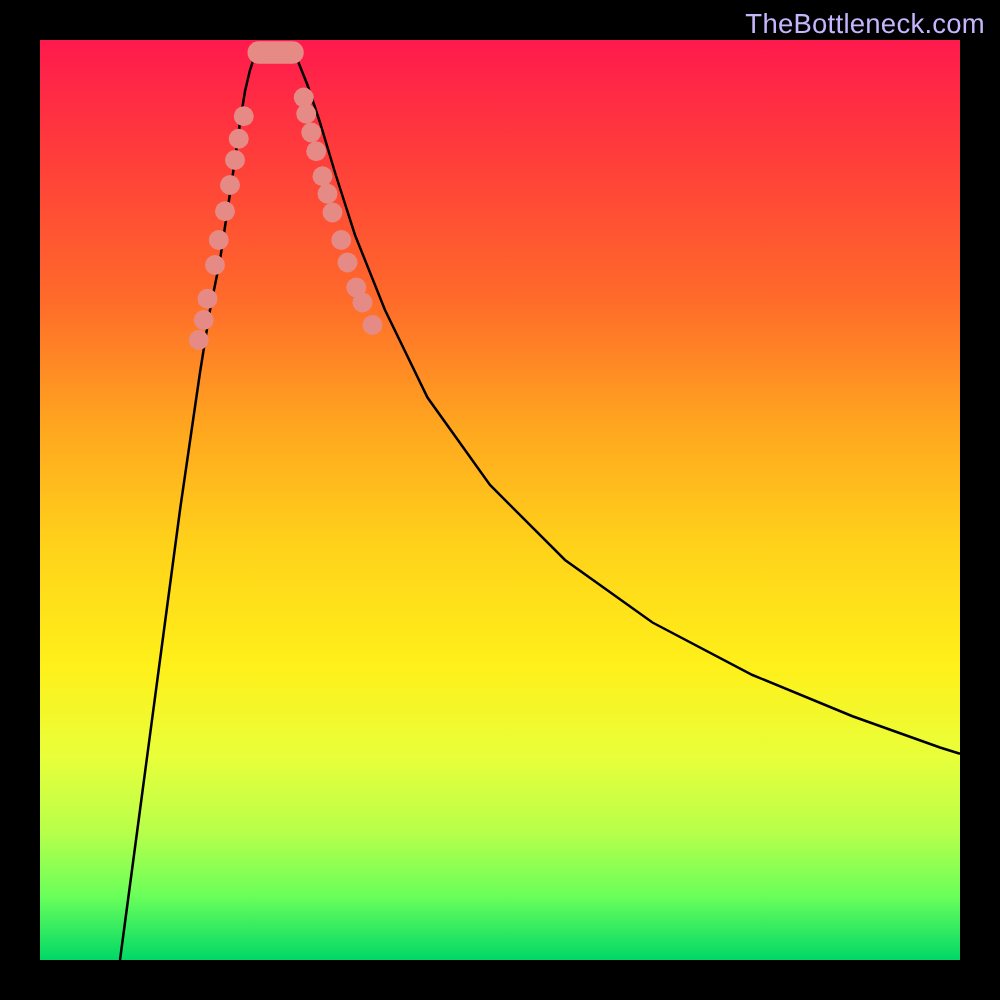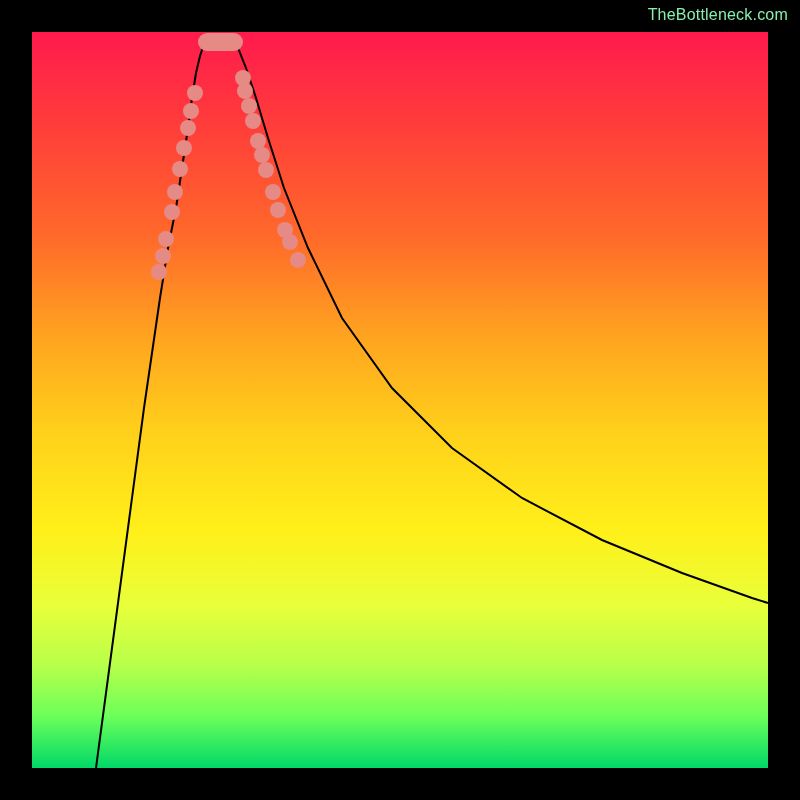--- a/index.html
+++ b/index.html
@@ -35,22 +35,22 @@
       #e8ff3a 78%,
       #b8ff4a 86%,
       #6bff5a 93%,
       #00d867 100%
     );
   }
   .watermark {
     position: absolute;
     top: 6px;
     right: 12px;
-    color: #86efac;
-    font-size: 16px;
+    color: #c4b5fd;
+    font-size: 22px;
     letter-spacing: 0.2px;
     user-select: none;
     text-align: center;
   }
   svg.curves {
     position: absolute;
     left: 0;
     top: 0;
     width: 736px;
     height: 736px;

